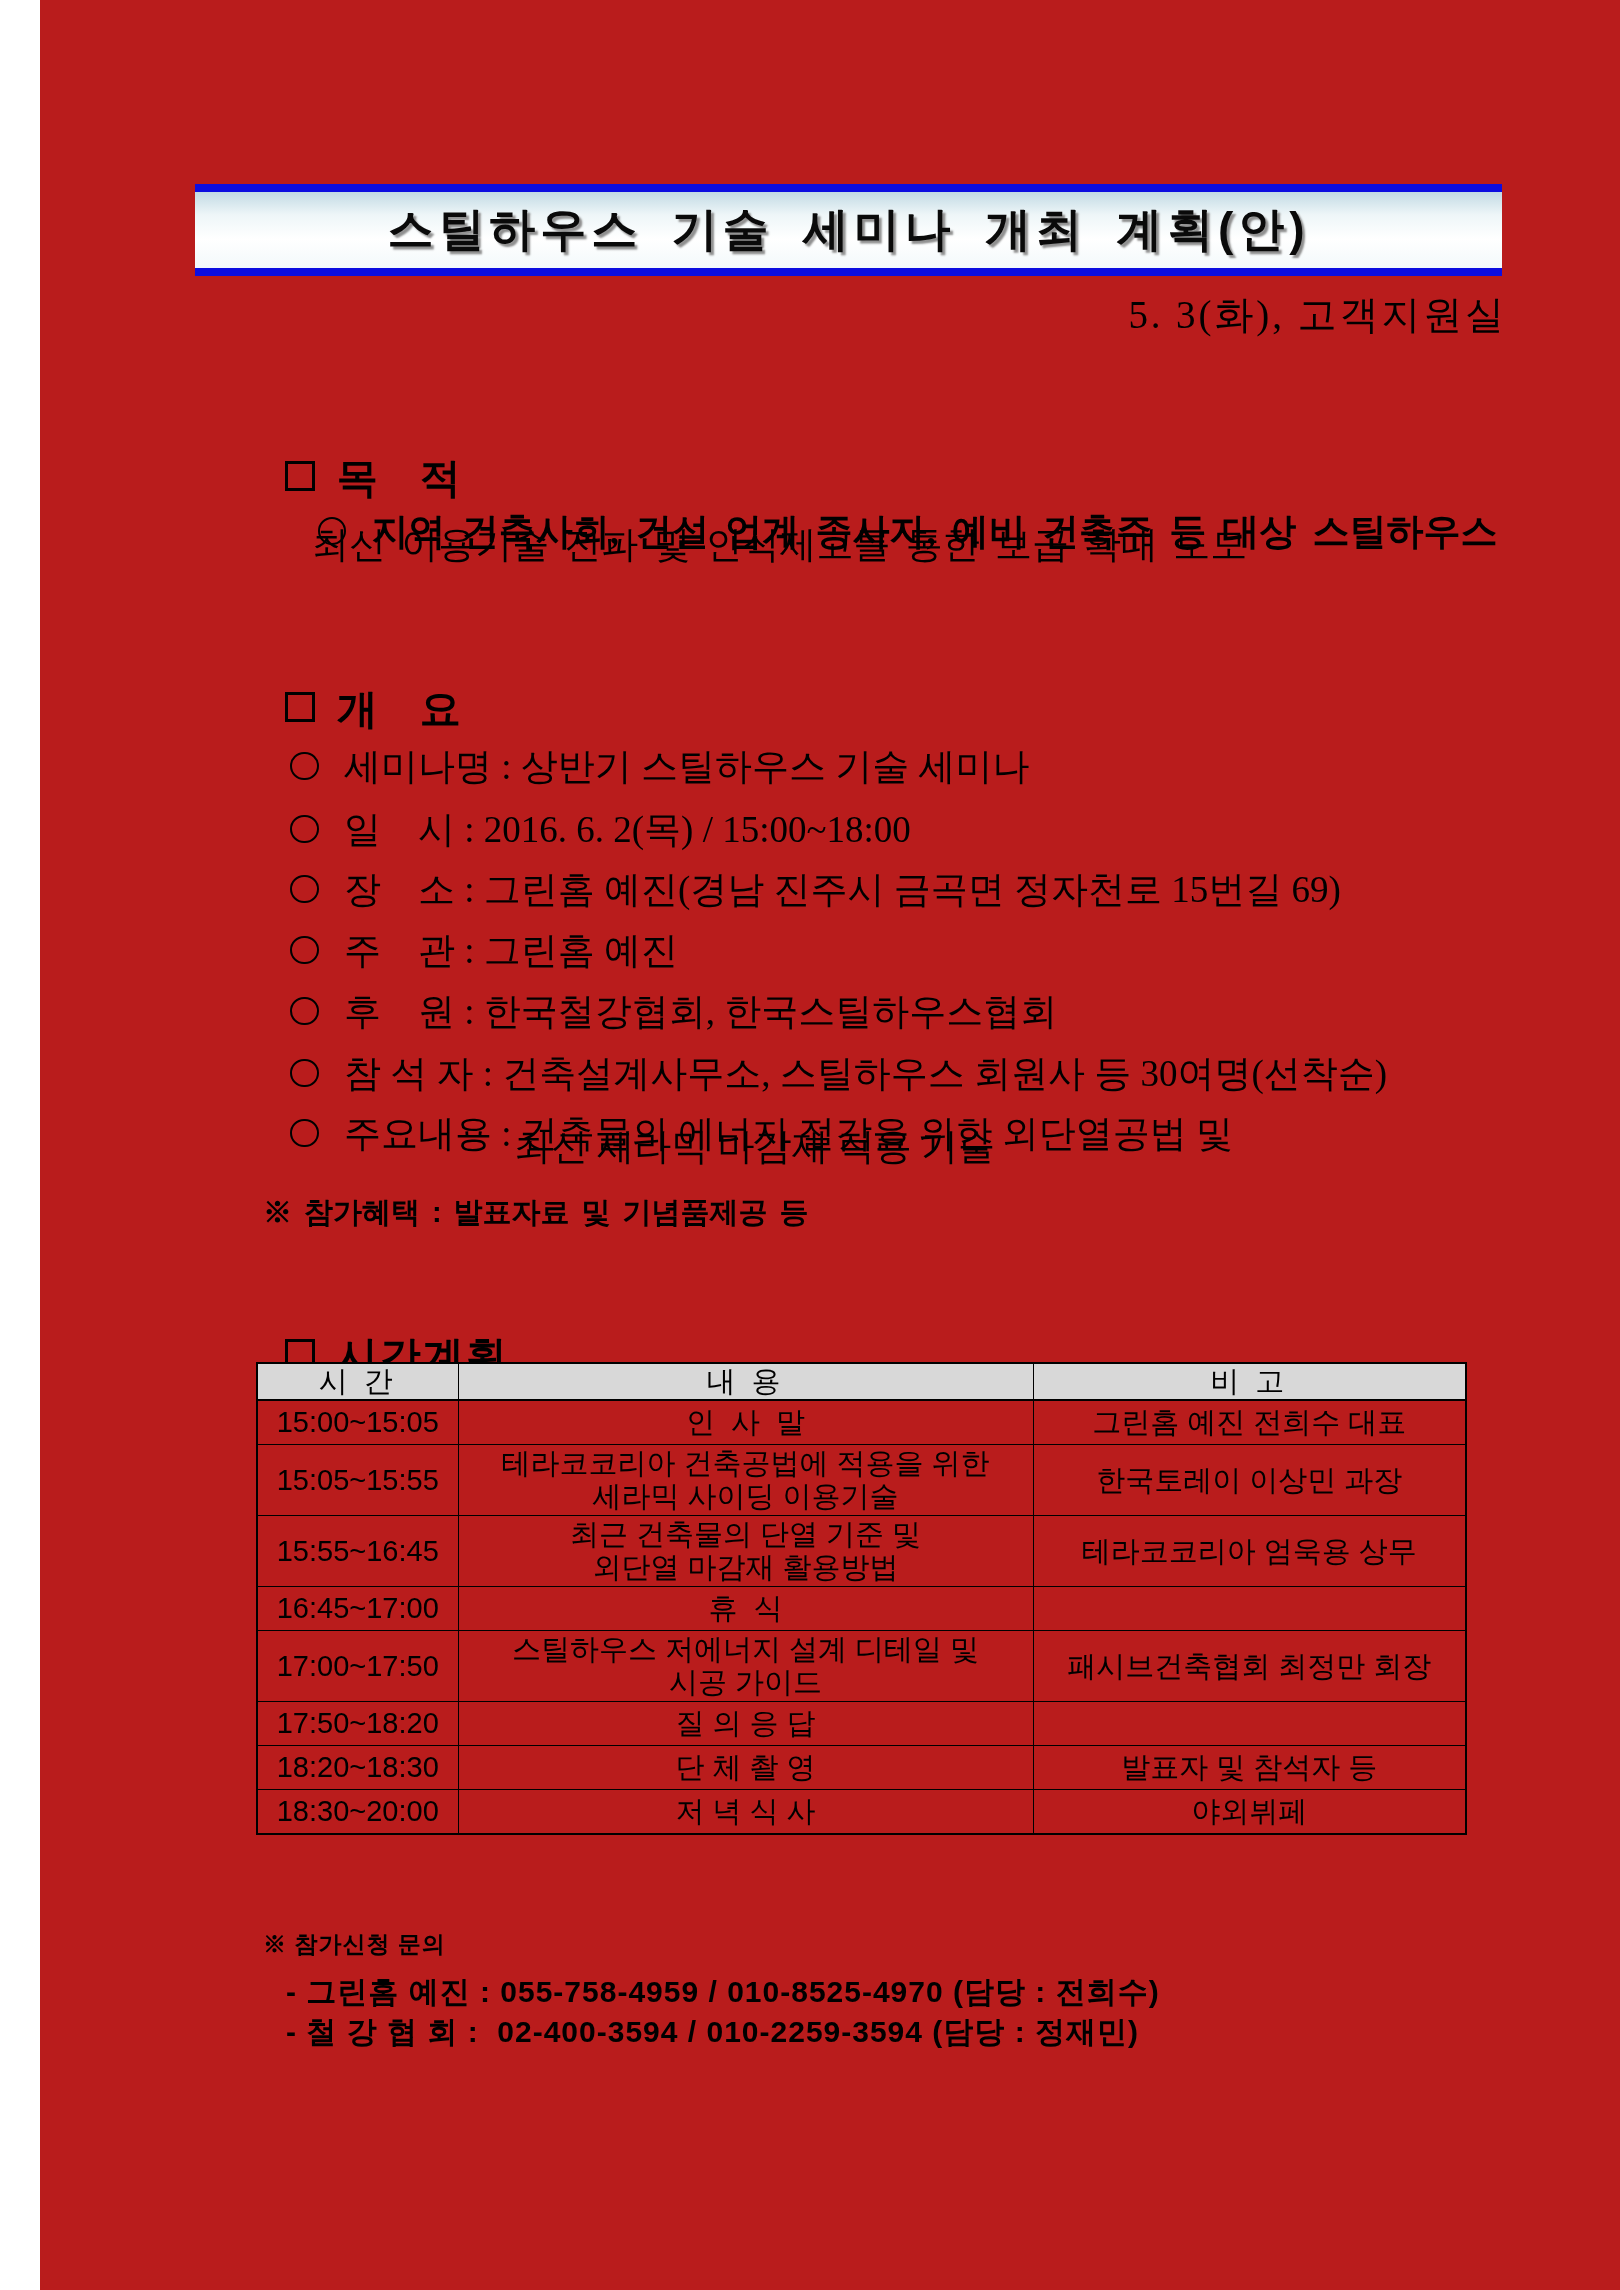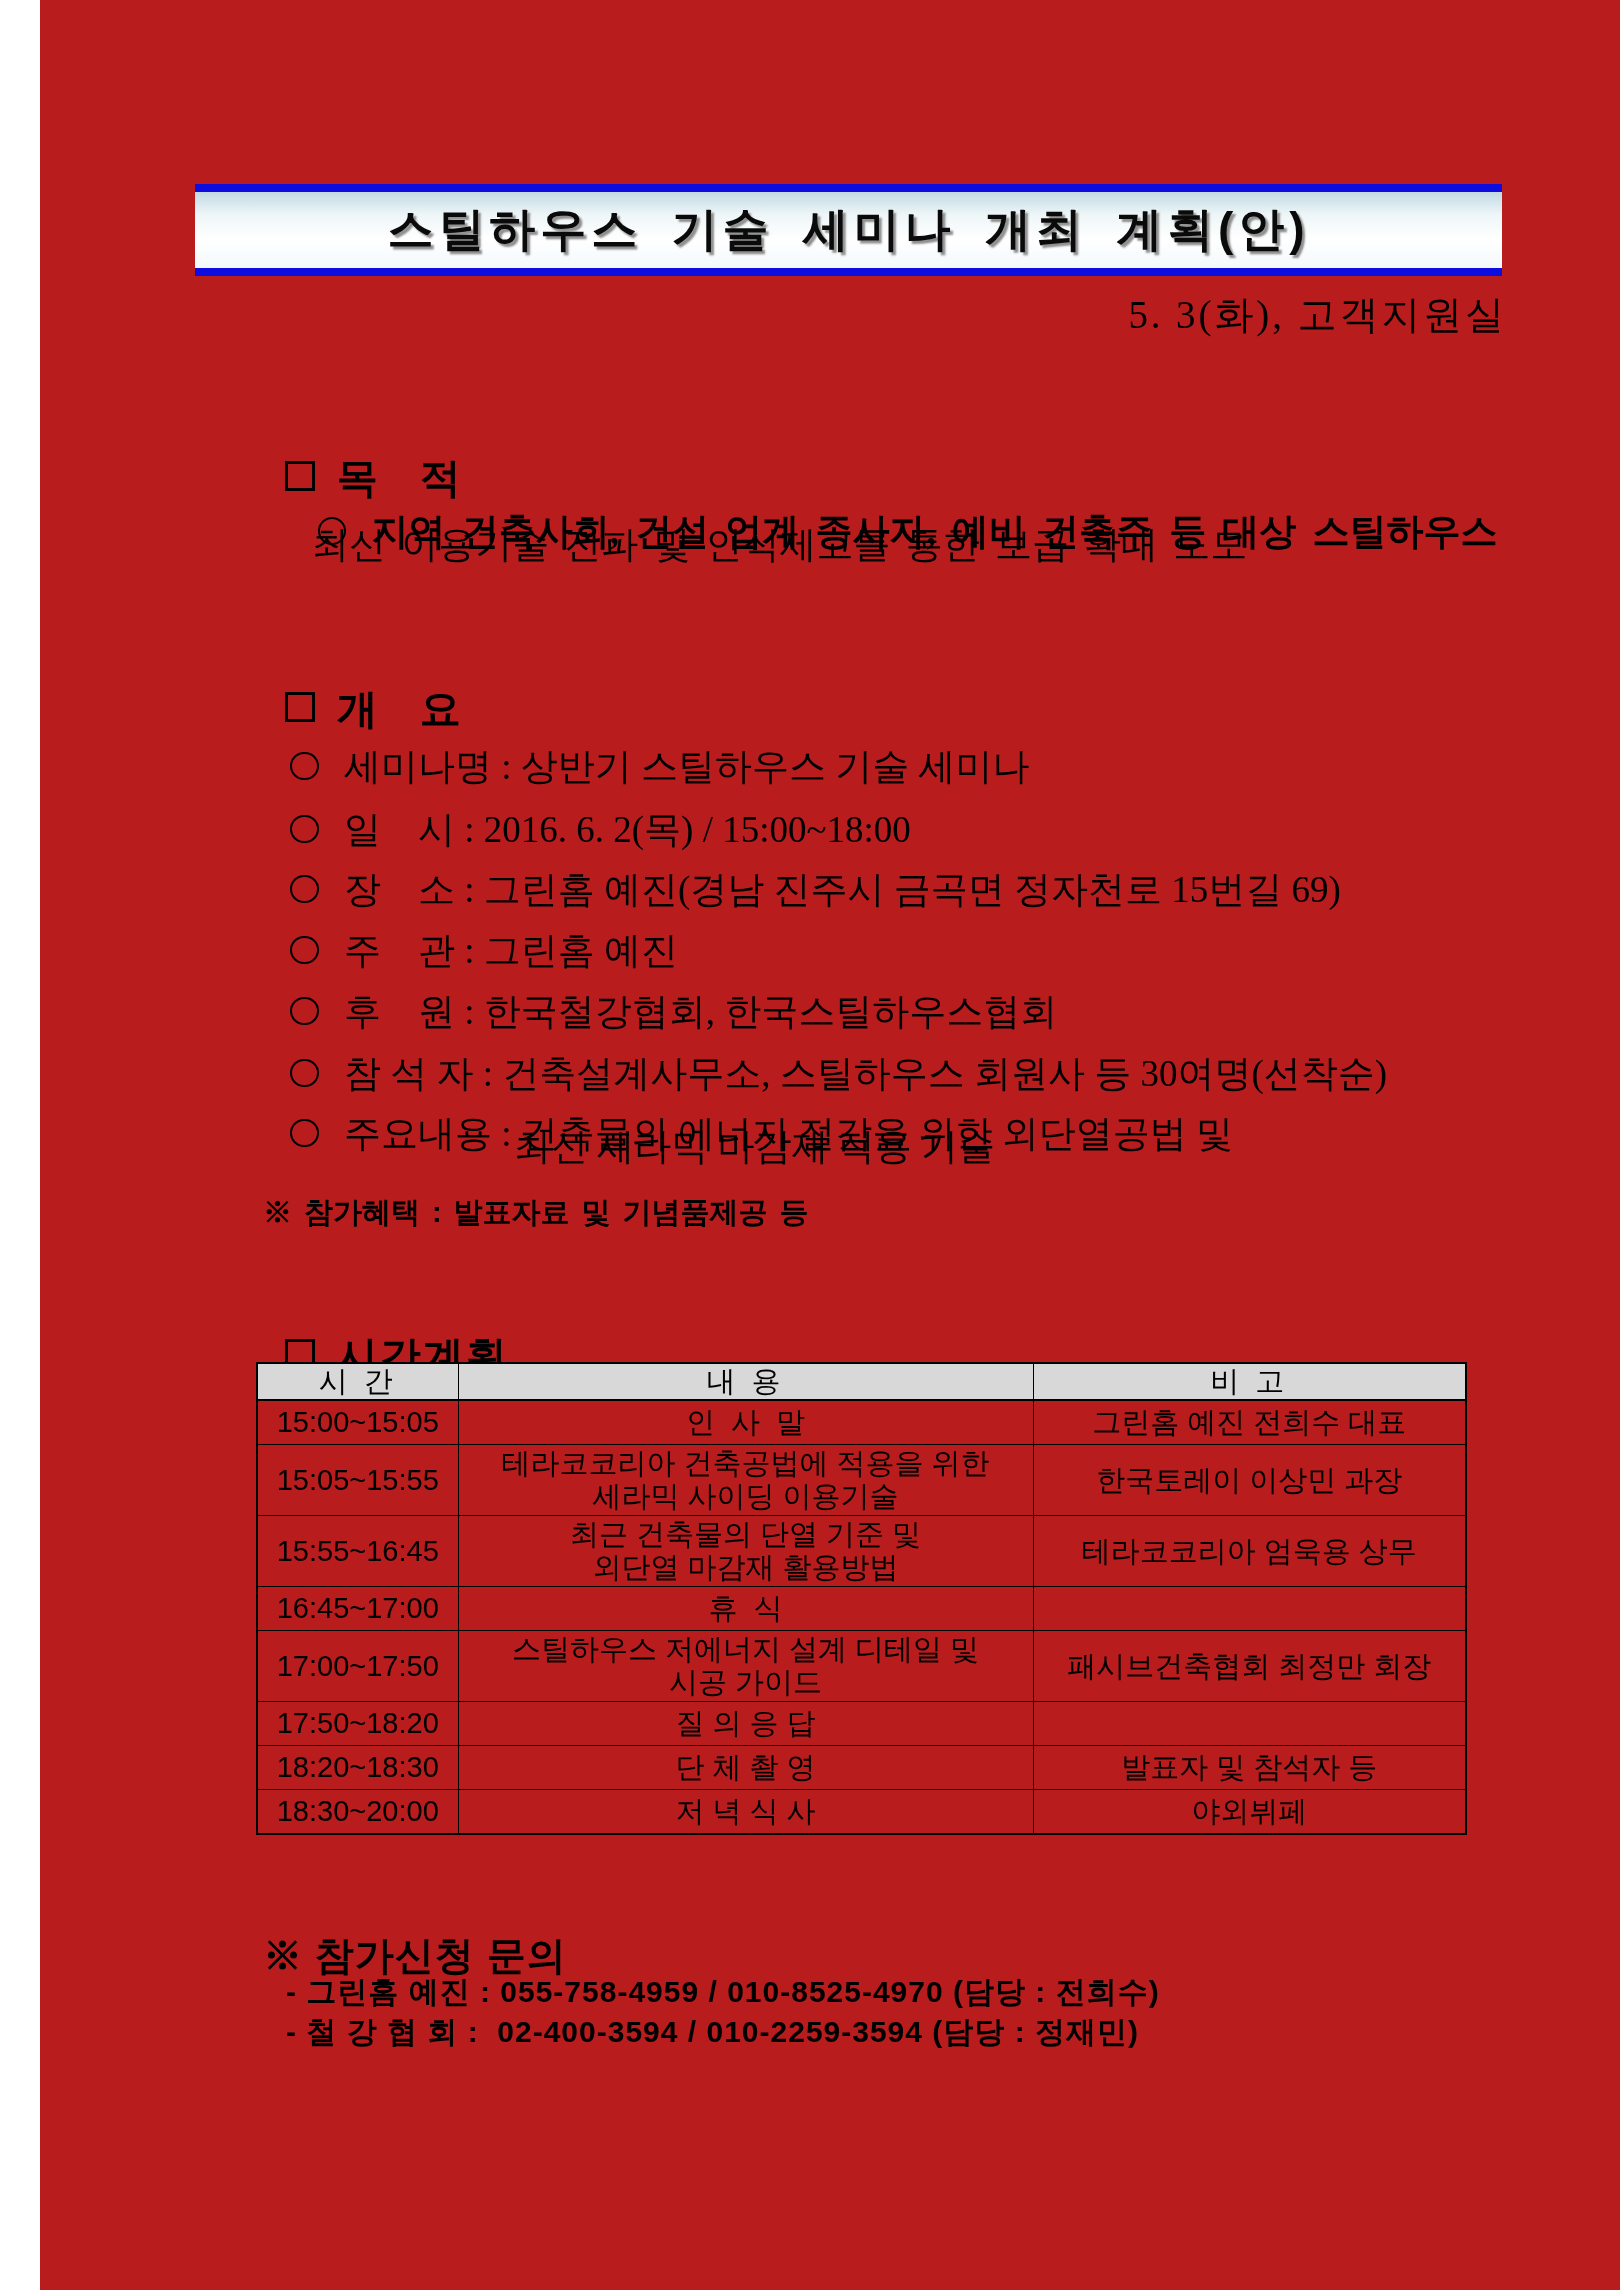--- a/index.html
+++ b/index.html
@@ -92,21 +92,21 @@
     background:var(--table-header-bg,#d8d8d8);
     font-weight:400;height:35px;letter-spacing:3.9px;
   }
   .sched-table thead th{border-bottom:2px solid #000;}
   .row-single td{height:43px;}
   .row-double td{height:70px;}
 
   
   .contact-title{
     left:223px;top:1929px;
-    font-size:39px;font-weight:700;
+    font-size:23px;font-weight:700;
     letter-spacing:1px;white-space:pre-wrap;
   }
   .contact-line{
     left:246px;
     font-size:30px;font-weight:700;
     letter-spacing:1px;white-space:pre-wrap;
   }
   .contact-1{top:1972px;}
   .contact-2{top:2012px;}
 </style>

